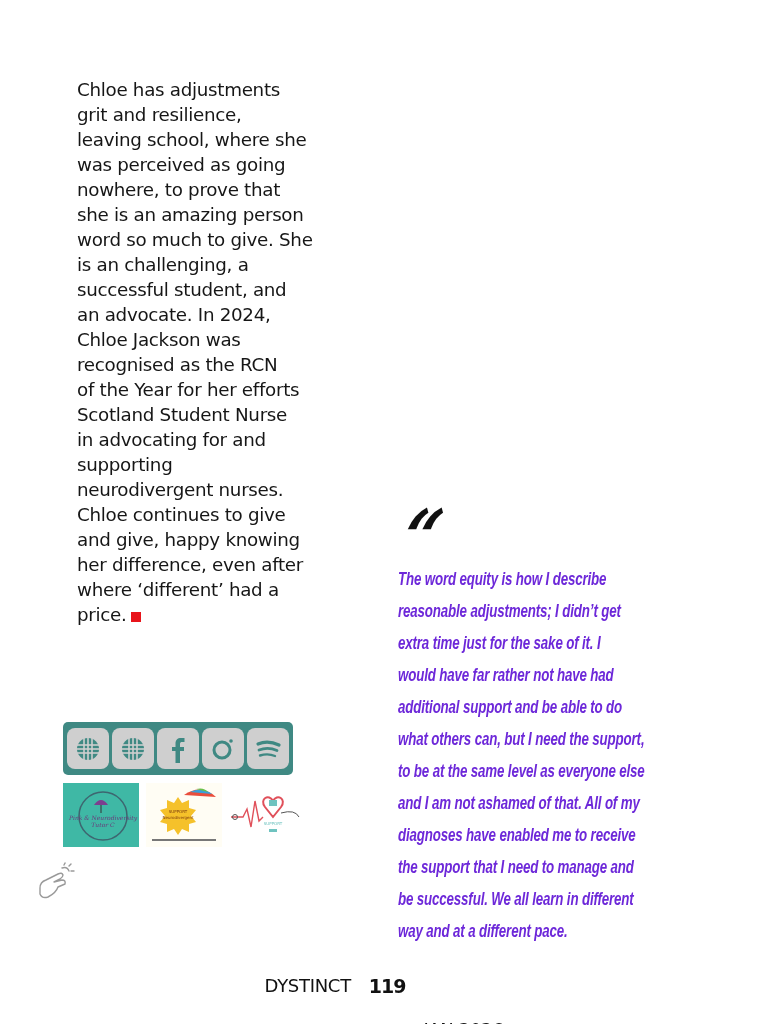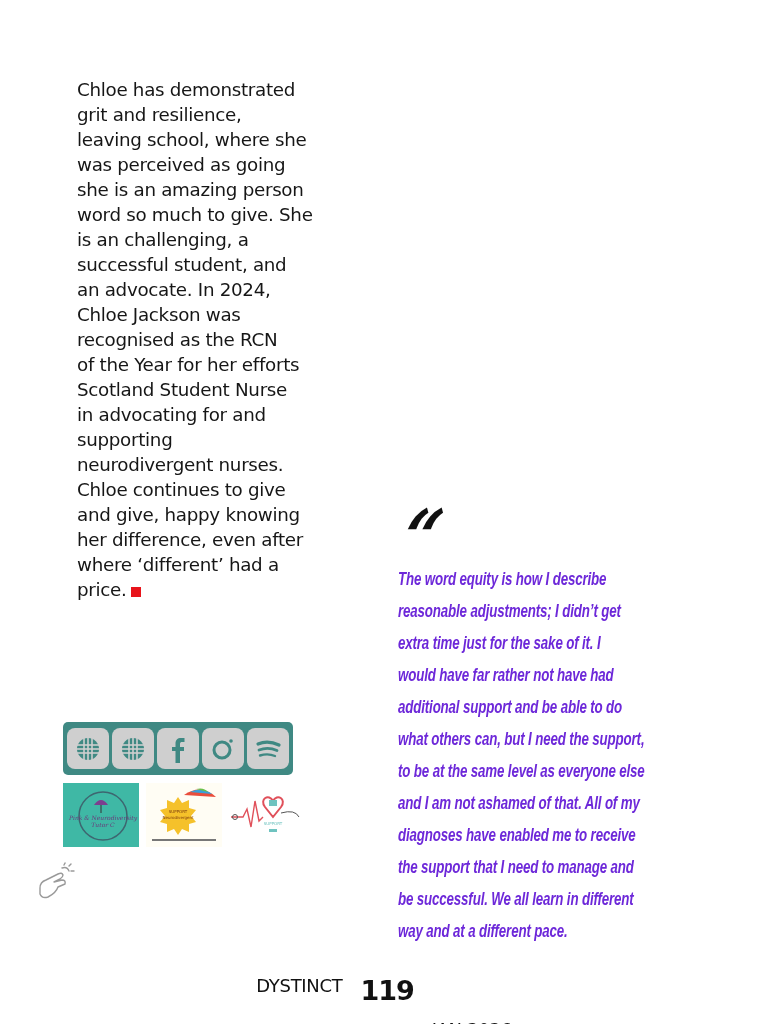--- a/index.html
+++ b/index.html
@@ -45,31 +45,32 @@
   }
   .pull-quote .qline {
     display: block; white-space: nowrap; transform: scaleX(0.74); transform-origin: left center;
     letter-spacing: -0.2px;
   }
   .footer {
     position: absolute; left: 0; width: 768px; top: 975px; display: flex;
     justify-content: center; align-items: flex-start; gap: 18px;
   }
   .footer .mag { font-family: "DejaVu Sans", sans-serif; font-size: 18px; letter-spacing: -0.3px; color: #111; }
-  .footer .page { font-family: "DejaVu Sans", sans-serif; font-weight: bold; font-size: 27px; color: #111; letter-spacing: -1px; }
+  .footer .page { font-family: "DejaVu Sans", sans-serif; font-weight: bold; font-size: 19px; color: #111; letter-spacing: -1px; }
   .footer .date { font-family: "DejaVu Sans", sans-serif; font-size: 18px; letter-spacing: -0.3px; color: #111; margin-top: 44px; }
 </style>
 </head>
 <body>
 
 <div class="body-text">
-  <span class="line">Chloe has demonstrated</span>
+  <span class="line">Chloe has adjustments</span>
   <span class="line">grit and resilience,</span>
   <span class="line">leaving school, where she</span>
   <span class="line">was perceived as going</span>
+  <span class="line">nowhere, to prove that</span>
   <span class="line">she is an amazing person</span>
   <span class="line">word so much to give. She</span>
   <span class="line">is an challenging, a</span>
   <span class="line">successful student, and</span>
   <span class="line">an advocate. In 2024,</span>
   <span class="line">Chloe Jackson was</span>
   <span class="line">recognised as the RCN</span>
   <span class="line">of the Year for her efforts</span>
   <span class="line">Scotland Student Nurse</span>
   <span class="line">in advocating for and</span>

